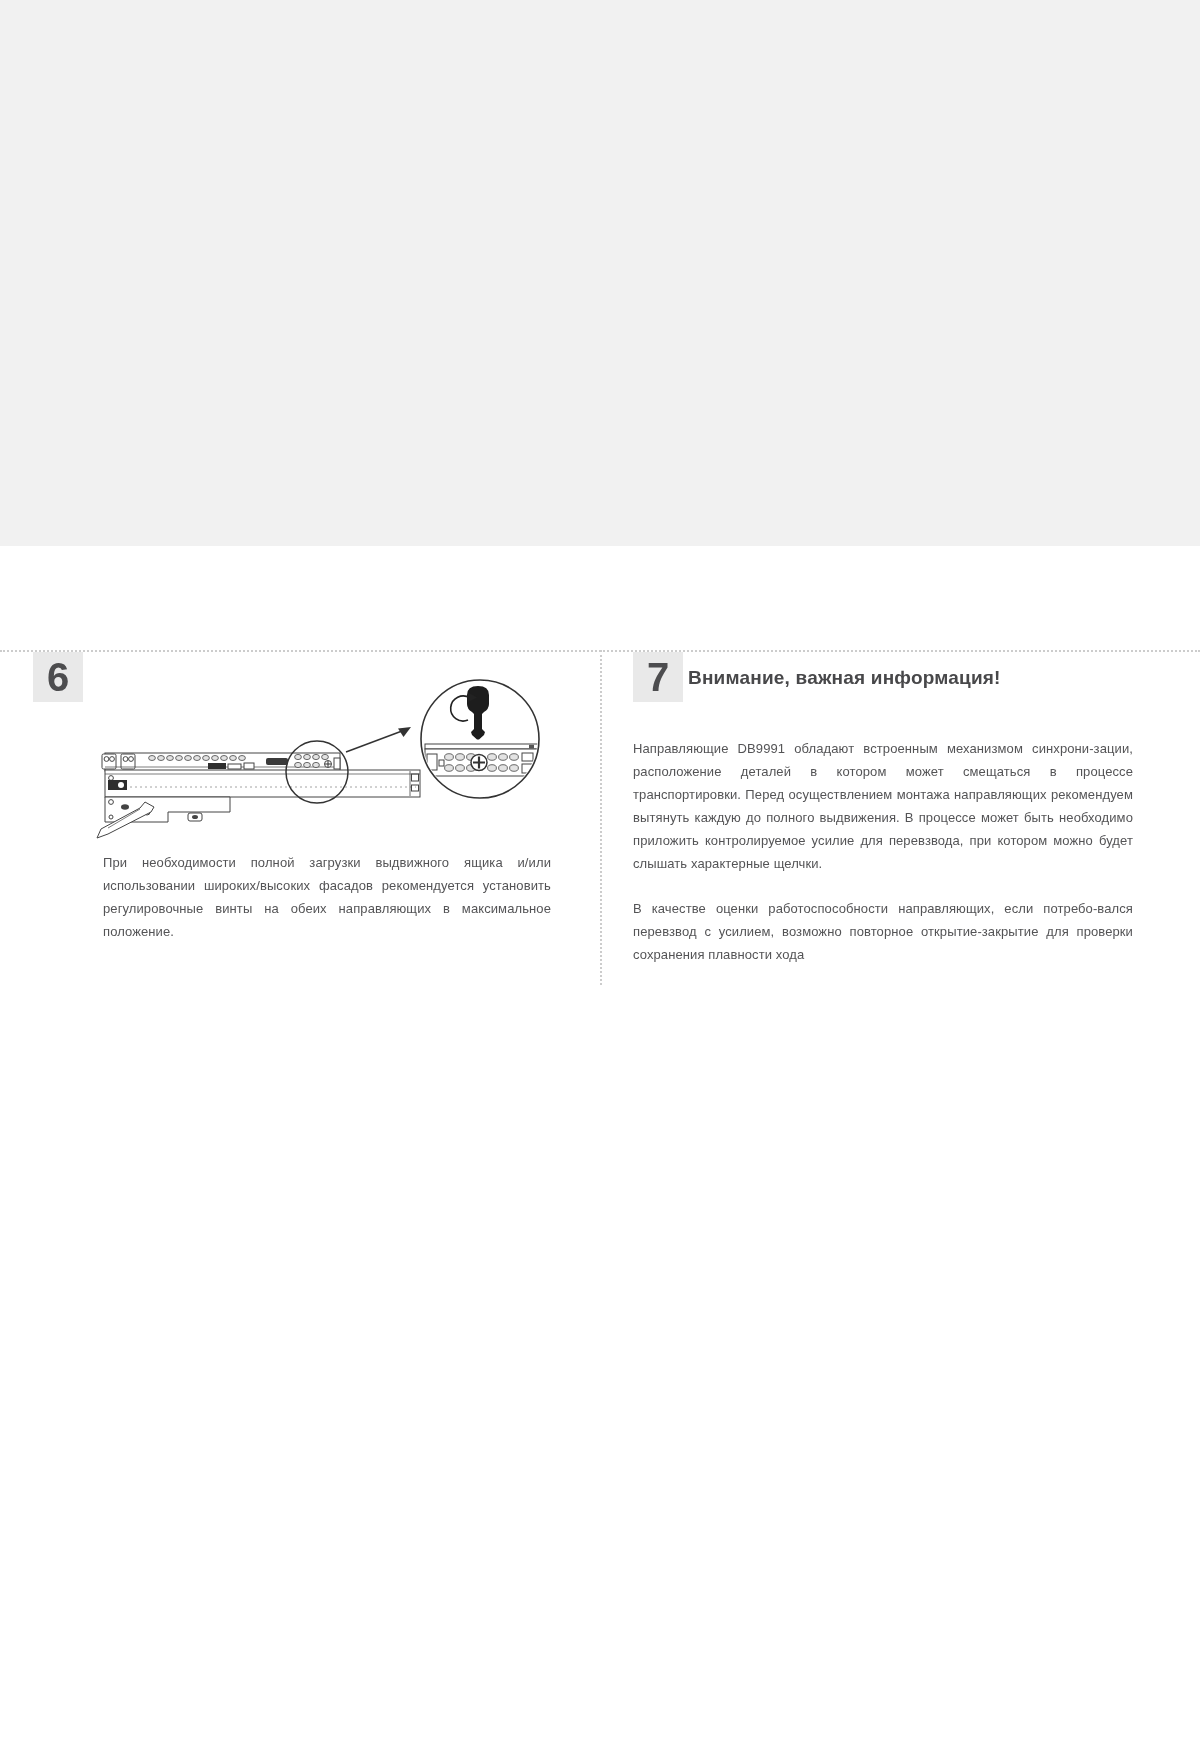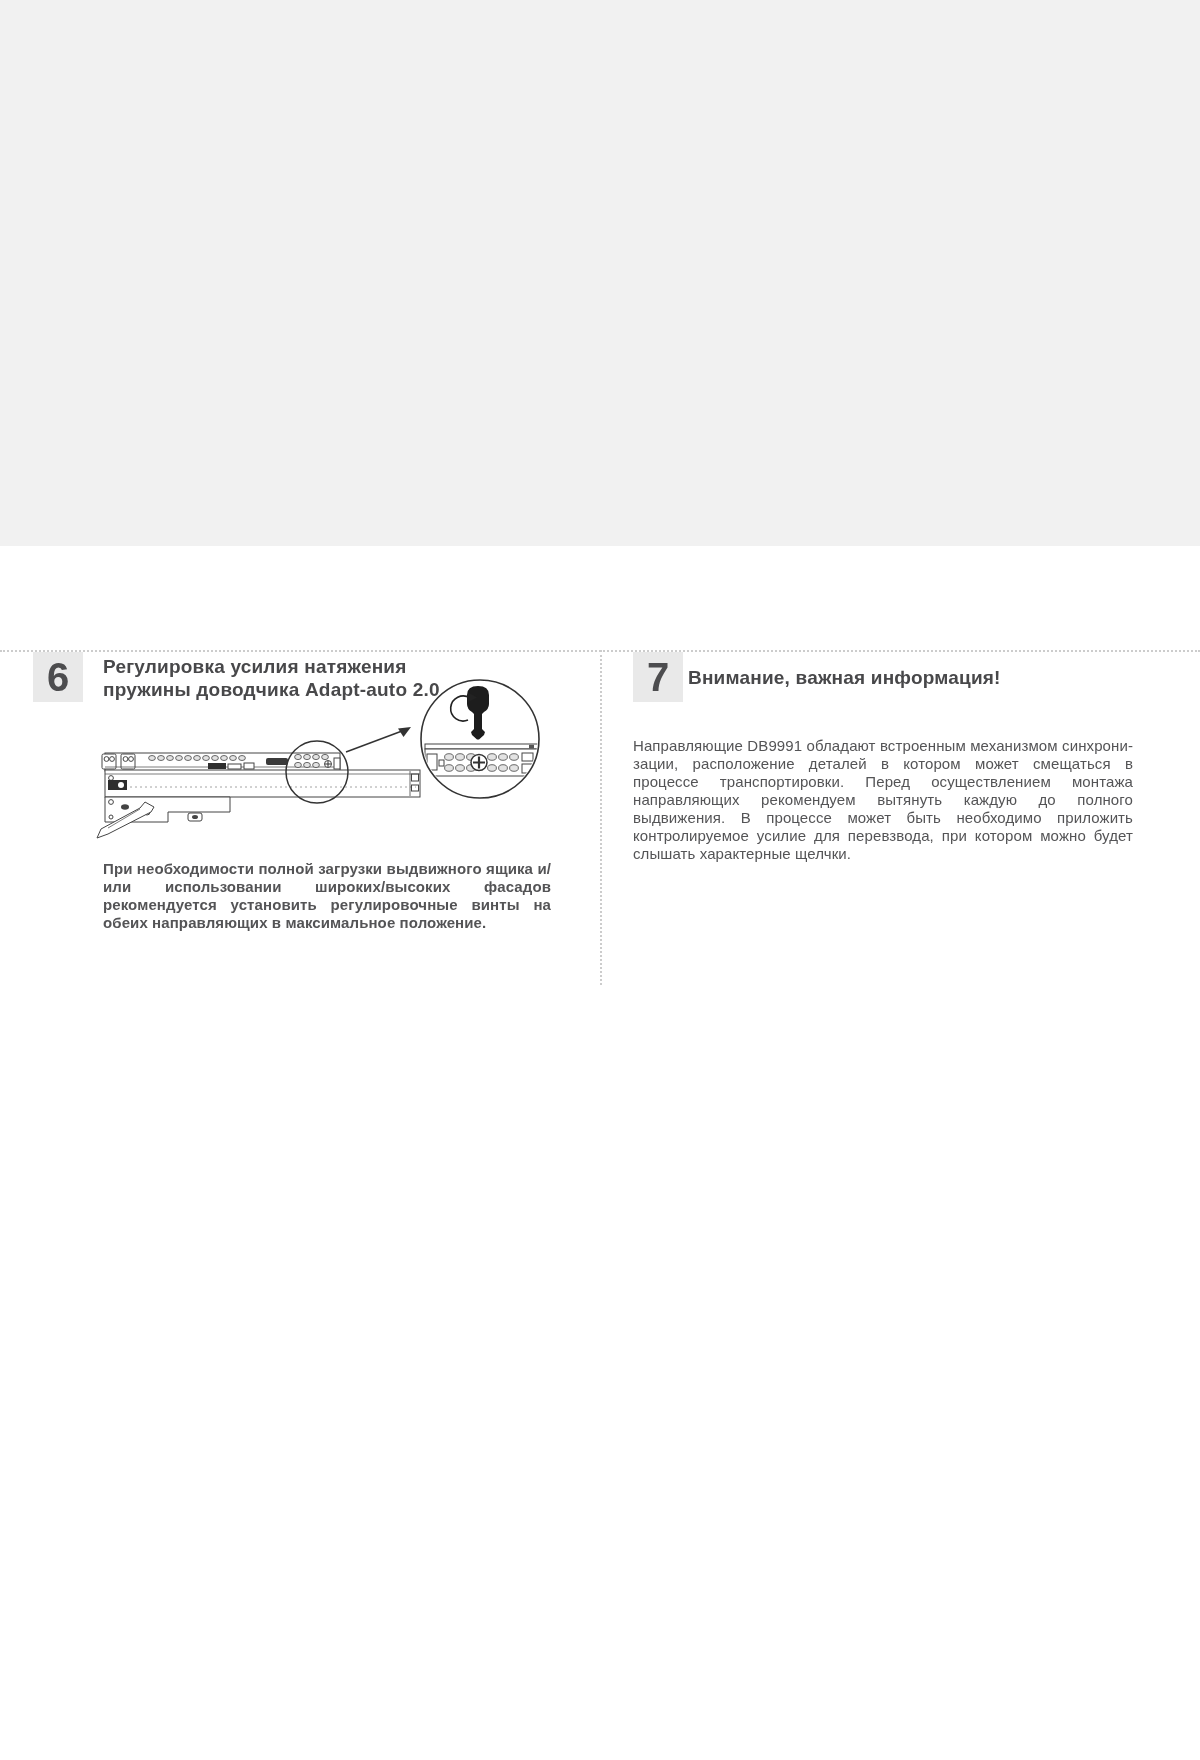--- a/index.html
+++ b/index.html
@@ -41,26 +41,26 @@
   }
   .sec-title {
     font-size: 19px; font-weight: 700; color: #48484a;
     line-height: 23px; letter-spacing: 0.2px;
     padding-top: 3px;
   }
   .col-left .sec-title { margin-left: 20px; }
   .col-right .sec-title { margin-left: 5px; padding-top: 14px; }
 
   .body-text {
-    font-size: 15px; line-height: 18px; color: #545456;
+    font-size: 13px; line-height: 23px; color: #545456;
     text-align: justify;
     letter-spacing: 0.1px;
   }
   .col-left .body-text {
-    position: absolute; left: 70px; top: 208px; width: 448px; font-weight: bold;
+    position: absolute; left: 70px; top: 199px; width: 448px;
   }
   .col-right .paras { margin-top: 35px; width: 500px; }
   .col-right .body-text + .body-text { margin-top: 22px; }
 
   .diagram {
     position: absolute;
     left: 55px;  
     top: 16px;   
     width: 480px; height: 180px;
   }
@@ -73,24 +73,20 @@
 <body>
 
 <div class="top-band"></div>
 <div class="rule-h"></div>
 <div class="rule-v"></div>
 
 <section class="col col-left">
   <div class="sec-header">
     <div class="badge">
       <span>6</span>
-    </div>
-    <div class="sec-title">
-      <div>Регулировка усилия натяжения</div>
-      <div>пружины доводчика Adapt-auto 2.0</div>
     </div>
   </div>
 
   <svg class="diagram" viewBox="0 0 480 180">
     <defs>
       <clipPath id="insetClip">
           <circle cx="392" cy="71" r="57.5"></circle>
         </clipPath>
     </defs>
 
@@ -211,14 +207,15 @@
 
 <section class="col col-right">
   <div class="sec-header">
     <div class="badge">
       <span>7</span>
     </div>
     <div class="sec-title">Внимание, важная информация!</div>
   </div>
   <div class="paras">
     <p class="body-text">Направляющие DB9991 обладают встроенным механизмом синхрони-зации, расположение деталей в котором может смещаться в процессе транспортировки. Перед осуществлением монтажа направляющих рекомендуем вытянуть каждую до полного выдвижения. В процессе может быть необходимо приложить контролируемое усилие для перевзвода, при котором можно будет слышать характерные щелчки.</p>
+    <p class="body-text">В качестве оценки работоспособности направляющих, если потребо-вался перевзвод с усилием, возможно повторное открытие-закрытие для проверки сохранения плавности хода</p>
   </div>
 </section>
 
 </body></html>

